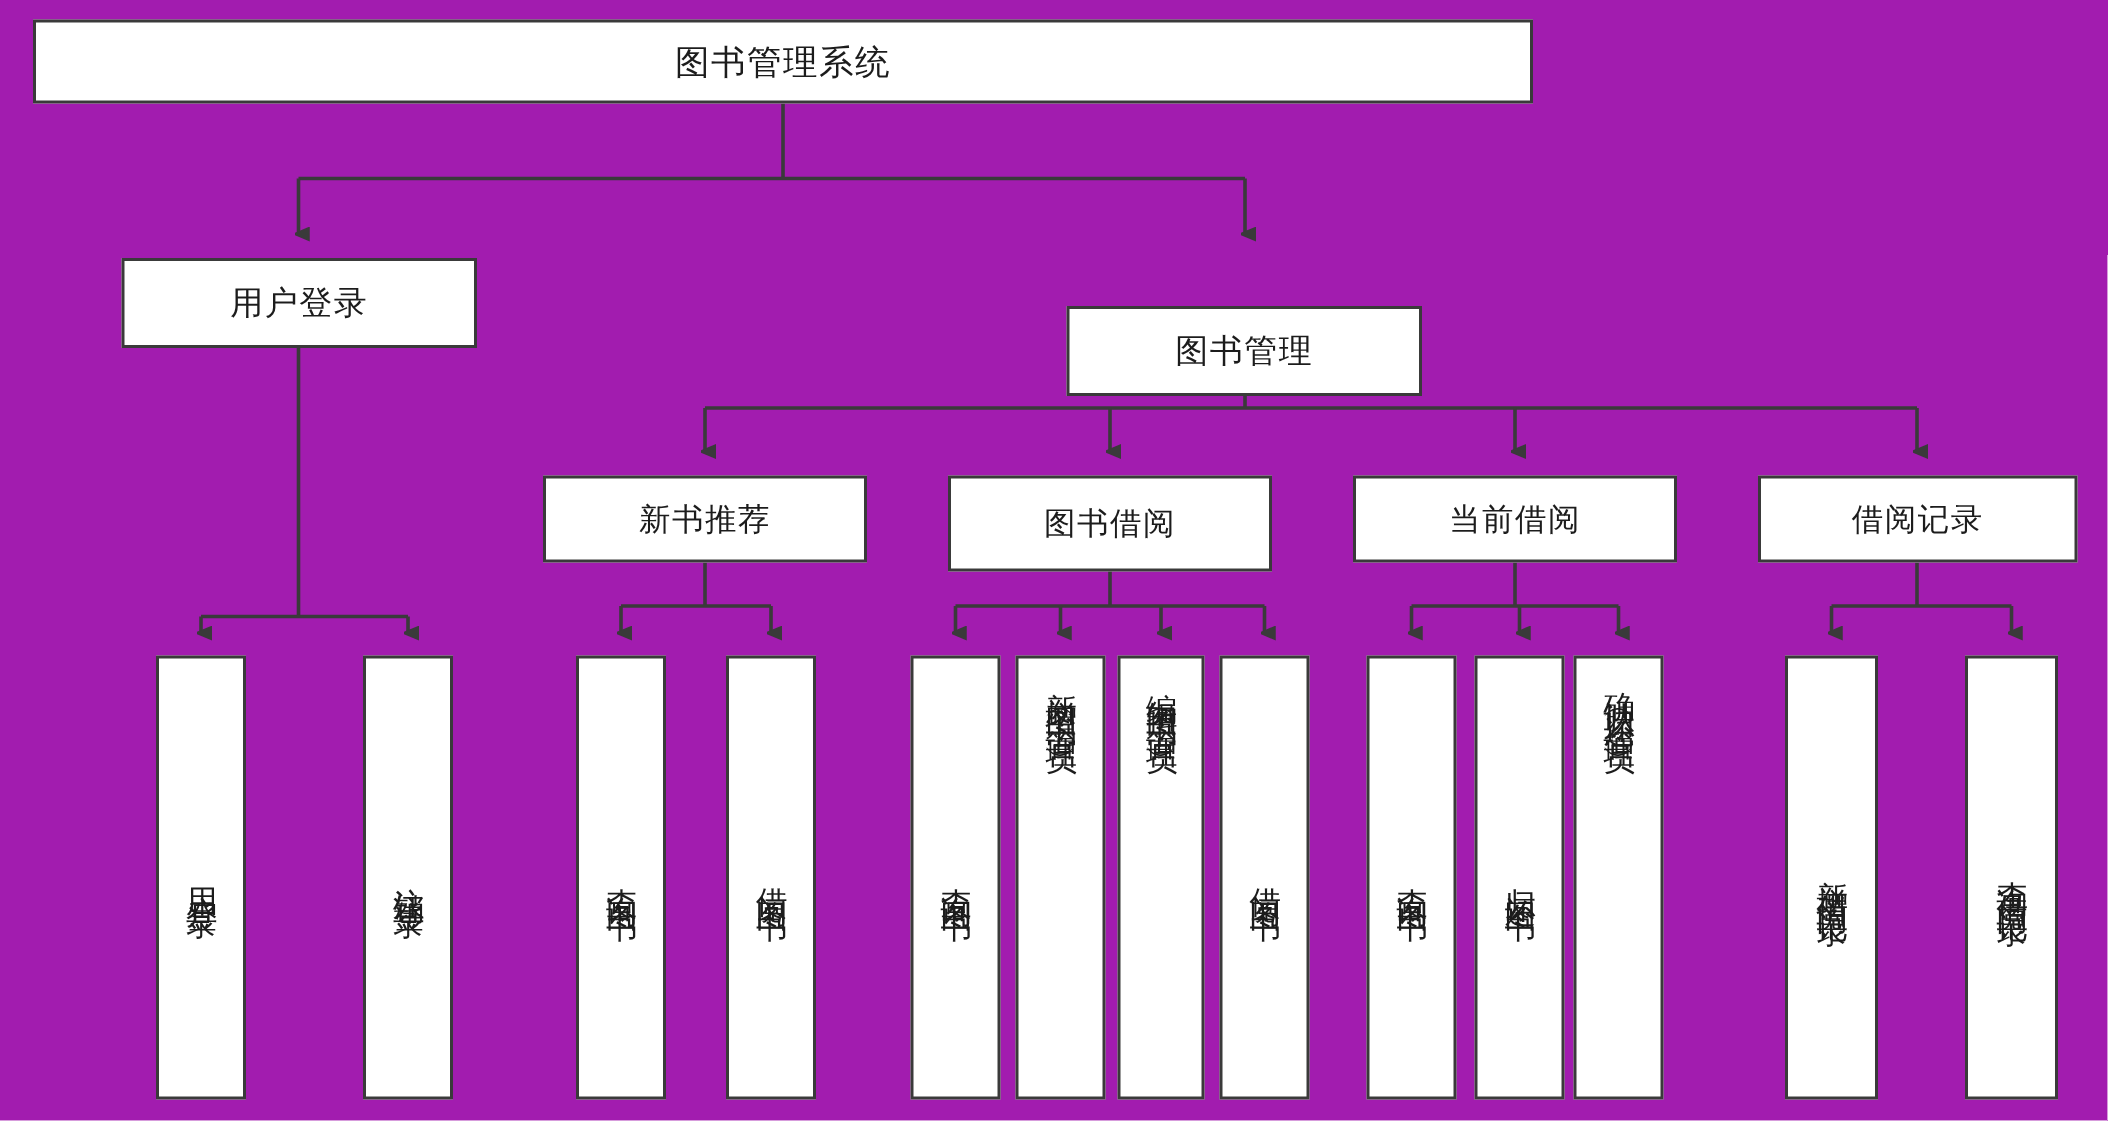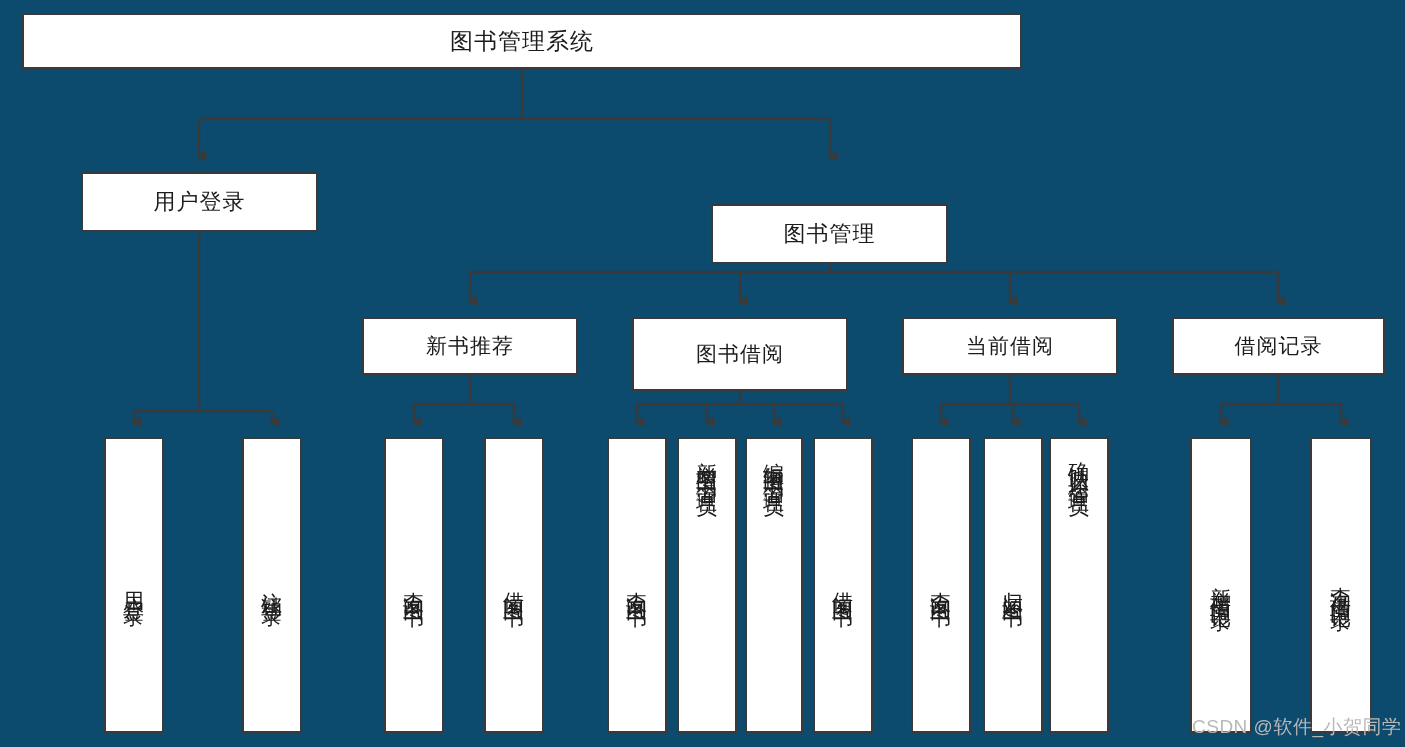--- a/index.html
+++ b/index.html
@@ -7,21 +7,21 @@
     padding: 0;
     background: #ffffff;
   }
   body {
     font-family: "Liberation Sans", "DejaVu Sans", sans-serif;
   }
   #canvas {
     position: relative;
     width: 1405px;
     height: 747px;
-    background: #0c4a6e;
+    background: #a21caf;
     overflow: hidden;
   }
   #edges {
     position: absolute;
     left: 0;
     top: 0;
     width: 1405px;
     height: 747px;
     pointer-events: none;
   }
@@ -136,21 +136,21 @@
   <div class="node lvl2" style="left: 81px; top: 172px; width: 237px; height: 60px;">
     <span>用户登录</span>
   </div>
   <div class="node lvl2" style="left: 711px; top: 172px; width: 237px; height: 60px; margin-top: 32px;">
     <span>图书管理</span>
   </div>
 
   <div class="node lvl3" style="left: 362px; top: 317px; width: 216px; height: 58px;">
     <span>新书推荐</span>
   </div>
-  <div class="node lvl3" style="left: 632px; top: 317px; width: 216px; height: 74px;">
+  <div class="node lvl3" style="left: 632px; top: 317px; width: 216px; height: 64px;">
     <span>图书借阅</span>
   </div>
   <div class="node lvl3" style="left: 1172px; top: 317px; width: 213px; height: 58px;">
     <span>借阅记录</span>
   </div>
   <div class="node lvl3" style="left: 902px; top: 317px; width: 216px; height: 58px;">
     <span>当前借阅</span>
   </div>
 
   <div class="node leaf" style="left: 104px; top: 437px; width: 60px; height: 296px;">
@@ -186,15 +186,14 @@
   <div class="node leaf top-aligned" style="left: 1049px; top: 437px; width: 60px; height: 296px;">
     <span class="vtext">确认归还（管理员）</span>
   </div>
   <div class="node leaf" style="left: 1190px; top: 437px; width: 62px; height: 296px;">
     <span class="vtext">新增借阅记录</span>
   </div>
   <div class="node leaf" style="left: 1310px; top: 437px; width: 62px; height: 296px;">
     <span class="vtext">查询借阅记录</span>
   </div>
 
-  <div class="watermark">CSDN @软件_小贺同学</div>
 
 </div>
 
 </body></html>

